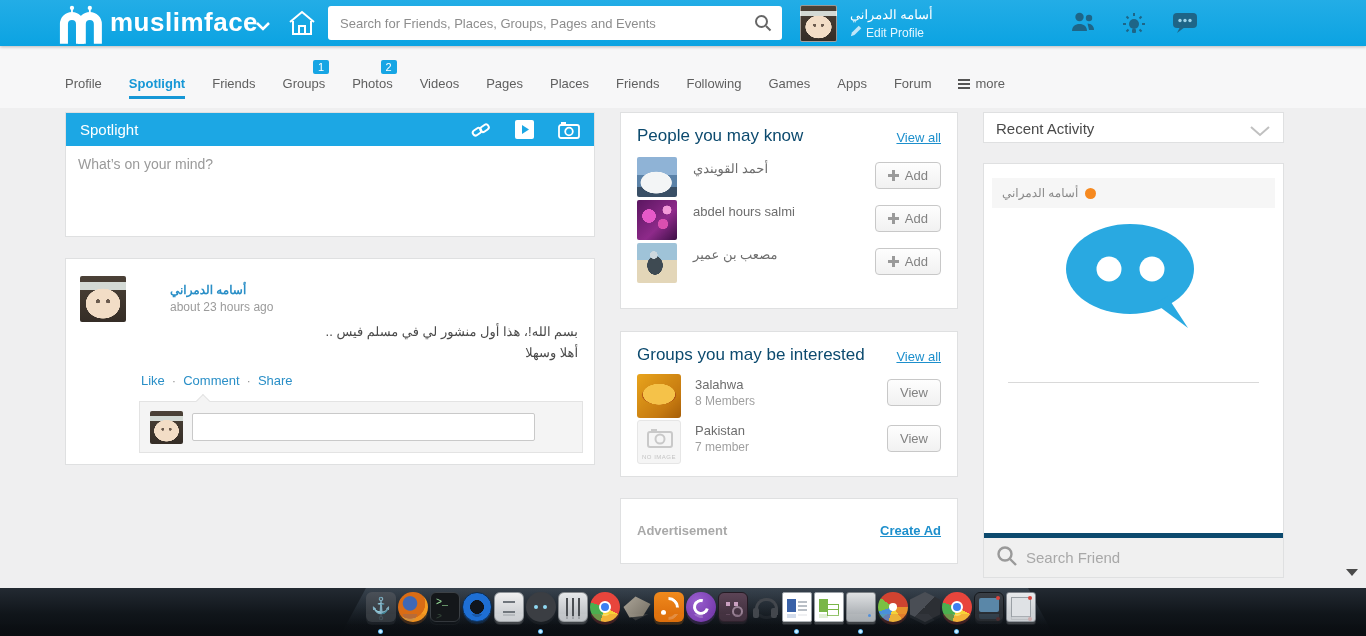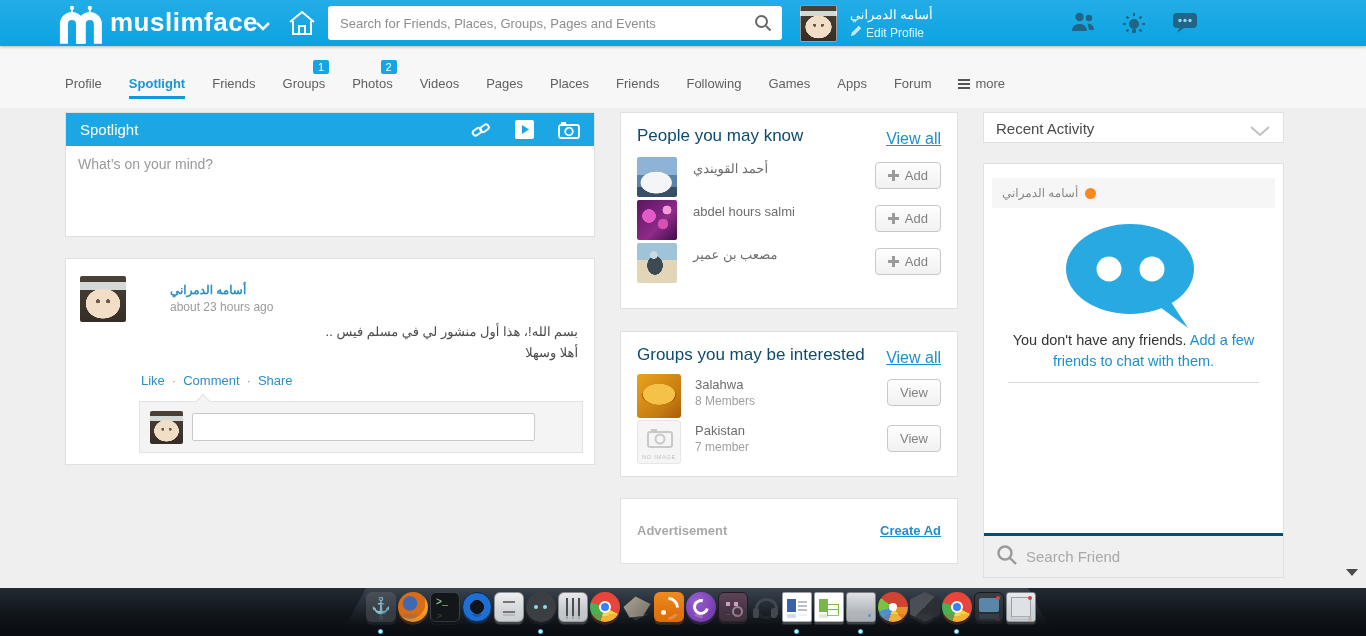--- a/index.html
+++ b/index.html
@@ -70,21 +70,21 @@
                border-left:1px solid #e3e3e3; border-top:1px solid #e3e3e3; transform:rotate(45deg); }
   .cmt-avatar { position:absolute; left:10px; top:9px; width:33px; height:33px; border-radius:2px; }
   .cmt-input { position:absolute; left:52px; top:11px; width:343px; height:28px;
                border:1px solid #c9c9c9; border-radius:2px; background:#fff; outline:none;
                padding:0 8px; font-size:13px; font-family:"Liberation Sans",sans-serif; }
 
   
   .c-people { left:620px; top:4px; width:338px; height:197px; }
   .c-groups { left:620px; top:223px; width:338px; height:146px; }
   .card-title { position:absolute; left:16px; top:13px; font-size:17px; color:#0c4a6e; }
-  .view-all { position:absolute; right:16px; top:17px; font-size:16px; color:#1d8fcc;
+  .view-all { position:absolute; right:16px; top:17px; font-size:13px; color:#1d8fcc;
               text-decoration:underline; cursor:pointer; }
   .p-row { position:absolute; left:16px; right:16px; height:42px;padding-left:28px; }
   .p-av { position:absolute; left:0; top:0; width:40px; height:40px; border-radius:2px; }
   .p-name { position:absolute; left:56px; top:4px; font-size:13px; color:#6d6d6d; }
   .btn { position:absolute; right:0; top:5px; height:27px; border:1px solid #c8c8c8; border-radius:4px;
          background:linear-gradient(#fefefe,#f1f1f1); color:#828282; font-size:13px;
          display:flex; align-items:center; justify-content:center; gap:6px; cursor:pointer; padding:0 12px; }
   .plus { position:relative; width:11px; height:11px; display:inline-block; }
   .plus::before { content:""; position:absolute; left:0; top:4px; width:11px; height:3px; background:#9a9a9a; }
   .plus::after  { content:""; position:absolute; left:4px; top:0; width:3px; height:11px; background:#9a9a9a; }
@@ -107,21 +107,21 @@
   .chat-head { position:absolute; left:8px; top:14px; right:8px; height:30px; background:#f6f6f6;
                display:flex; align-items:center; padding:0 10px; gap:7px; }
   .chat-user { font-size:12px; color:#8a8a8a; }
   .online-dot { width:11px; height:11px; border-radius:50%; background:#f6891f; }
   .chat-bubble { position:absolute; left:50%; top:58px; transform:translateX(-50%); }
   .chat-msg { position:absolute; left:0; right:0; top:166px; text-align:center; font-size:14.5px;
               line-height:1.45; color:#333; padding:0 14px; }
   .chat-msg a { color:#1d8fcc; text-decoration:none; cursor:pointer; }
   .chat-divider { position:absolute; left:24px; right:24px; top:218px; border-top:1px solid #d9d9d9; }
   .chat-search { position:absolute; left:0; right:0; bottom:0; height:44px; background:#f0f0f0;
-                 border-top:3px solid #0c4a6e; display:flex; align-items:center; padding:0 12px; gap:8px; }
+                 border-top:5px solid #0c4a6e; display:flex; align-items:center; padding:0 12px; gap:8px; }
   .chat-search input { flex:1; border:none; outline:none; background:transparent; font-size:15px;
                  color:#555; font-family:"Liberation Sans",sans-serif; }
   .chat-search input::placeholder { color:#a8a8a8; }
 
   .scroll-arrow { position:absolute; left:1346px; top:461px; width:0; height:0; cursor:pointer;
                   border-left:6px solid transparent; border-right:6px solid transparent;
                   border-top:7px solid #4a4a4a; }
 
   
   .avatar-art { background:
@@ -467,24 +467,20 @@
       <span class="online-dot"></span>
     </div>
     <div class="chat-bubble">
       <svg width="140" height="108" viewBox="0 0 140 108">
         <ellipse cx="66" cy="47" rx="64" ry="45" fill="#29a9e1"></ellipse>
         <path d="M92 82 L124 106 L103 74 Z" fill="#29a9e1"></path>
         <circle cx="45" cy="47" r="12.5" fill="#fff"></circle>
         <circle cx="88" cy="47" r="12.5" fill="#fff"></circle>
       </svg>
     </div>
-    <div class="chat-msg">
-      <span>You don't have any friends.</span>
-      <a>Add a few friends to chat with them.</a>
-    </div>
     <div class="chat-divider"></div>
     <div class="chat-search">
       <span>
         <svg width="22" height="22" viewBox="0 0 22 22" fill="none" stroke="#9a9a9a" stroke-width="2.4">
           <circle cx="9" cy="9" r="6.5"></circle>
             <path d="M14 14l6 6"></path>
         </svg>
       </span>
       <input type="text" placeholder="Search Friend" style="">
     </div>

